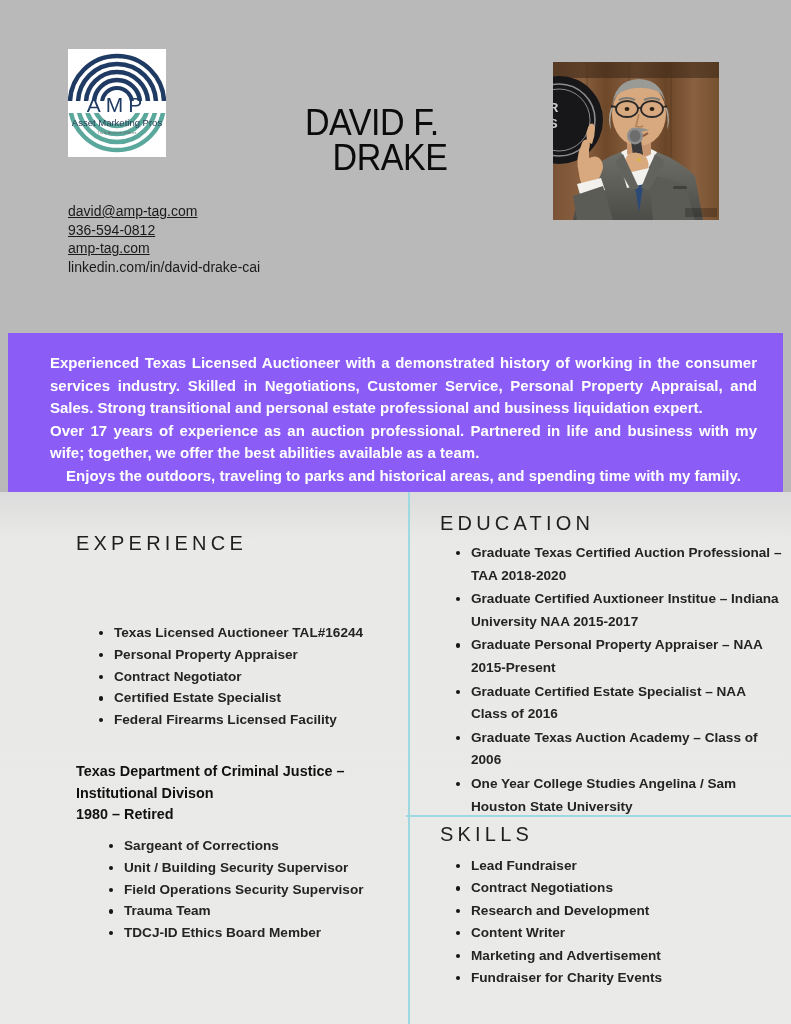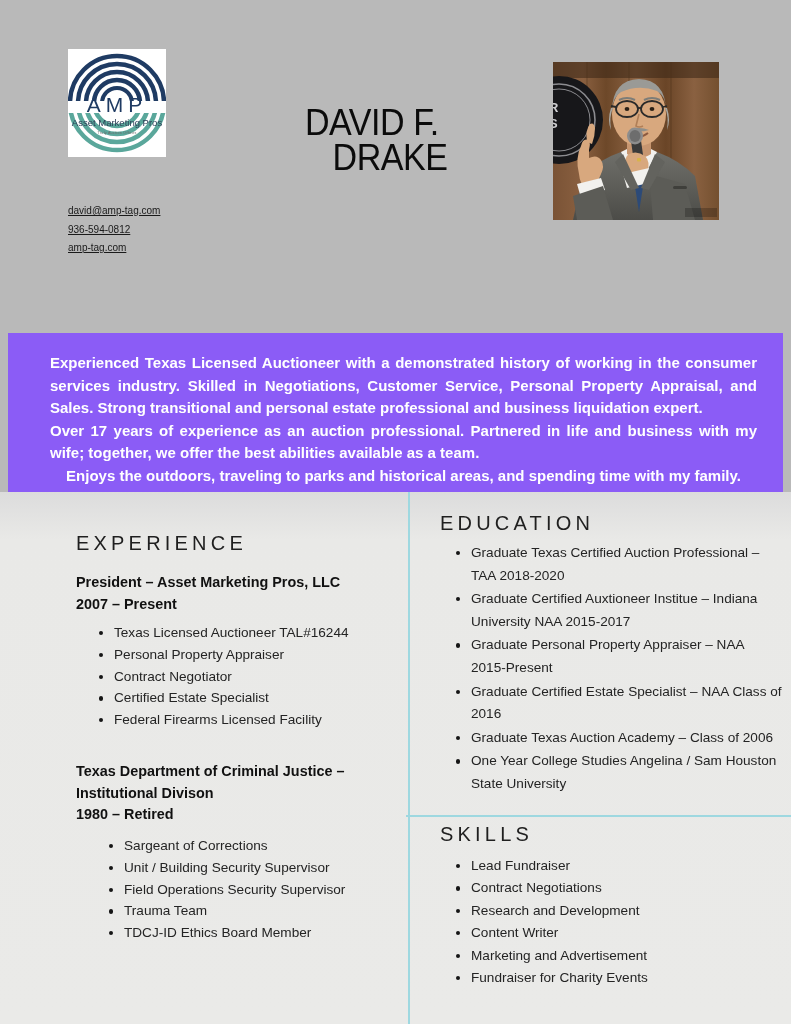--- a/index.html
+++ b/index.html
@@ -43,21 +43,21 @@
     position:absolute; left:305px; top:105px; width:260px;
     font-size:37px; line-height:35px; color:#0b0b0b;
     font-weight:400; letter-spacing:-0.5px;
     font-family:"Liberation Sans", sans-serif;
     transform:scaleX(0.92); transform-origin:left top;
   }
   #name-line2 { padding-left:30px; }
 
   #contact {
     position:absolute; left:68px; top:202px; width:300px;
-    font-size:10px; line-height:18.5px; color:#1a1a1a;
+    font-size:14px; line-height:18.5px; color:#1a1a1a;
     font-family:"Liberation Sans", sans-serif;
   }
   #contact div { white-space:nowrap; }
   .u { text-decoration:underline; }
 
   #photo {
     position:absolute; left:553px; top:62px; width:166px; height:158px;
     overflow:hidden; background:#6b4d33;
   }
   #photo svg { display:block; }
@@ -104,20 +104,21 @@
     color:#111; font-family:"Liberation Sans", sans-serif;
   }
   #job1 { position:absolute; left:76px; top:80px; width:320px; }
   #job2 { position:absolute; left:76px; top:269px; width:320px; }
 
   ul { list-style:none; }
   ul li {
     position:relative; padding-left:19px;
     font-size:13.6px; line-height:21.8px; color:#242424;
     font-family:"Liberation Sans", sans-serif;
+    font-weight:bold;
   }
   ul li:before {
     content:""; position:absolute; left:4px; top:9px;
     width:4.2px; height:4.2px; border-radius:50%; background:#151515;
   }
   #job1-list { position:absolute; left:95px; top:130px; width:310px; }
   #job2-list { position:absolute; left:105px; top:343px; width:310px; }
 
   #edu-list {
     position:absolute; left:42px; top:50px; width:330px;
@@ -158,20 +159,21 @@
 
   <div id="name-block">
     <div>DAVID F.</div>
     <div id="name-line2">DRAKE</div>
   </div>
 
   <div id="contact">
     <div class="u">david@amp-tag.com</div>
     <div class="u">936-594-0812</div>
     <div class="u">amp-tag.com</div>
+    <div>linkedin.com/in/david-drake-cai</div>
   </div>
 
   <div id="photo">
     <svg width="166" height="158" viewBox="0 0 166 158">
       <defs>
         <linearGradient id="wood" x1="0" y1="0" x2="1" y2="0">
           <stop offset="0%" stop-color="#7a5336"></stop>
           <stop offset="18%" stop-color="#8a6040"></stop>
           <stop offset="32%" stop-color="#6d4829"></stop>
           <stop offset="50%" stop-color="#8b6242"></stop>
@@ -261,24 +263,20 @@
   <p class="nojust">Enjoys the outdoors, traveling to parks and historical areas, and spending time with my family.</p>
 </div>
 
 <div id="lower"></div>
 <div id="v-divider"></div>
 <div id="h-divider"></div>
 
 <div id="col-left">
   <div id="exp-head" class="section-head">EXPERIENCE</div>
 
-  <div id="job1" class="job-title">
-    <div>President – Asset Marketing Pros, LLC</div>
-    <div>2007 – Present</div>
-  </div>
   <ul id="job1-list">
     <li>Texas Licensed Auctioneer TAL#16244</li>
     <li>Personal Property Appraiser</li>
     <li>Contract Negotiator</li>
     <li>Certified Estate Specialist</li>
     <li>Federal Firearms Licensed Facility</li>
   </ul>
 
   <div id="job2" class="job-title">
     <div>Texas Department of Criminal Justice –</div>

